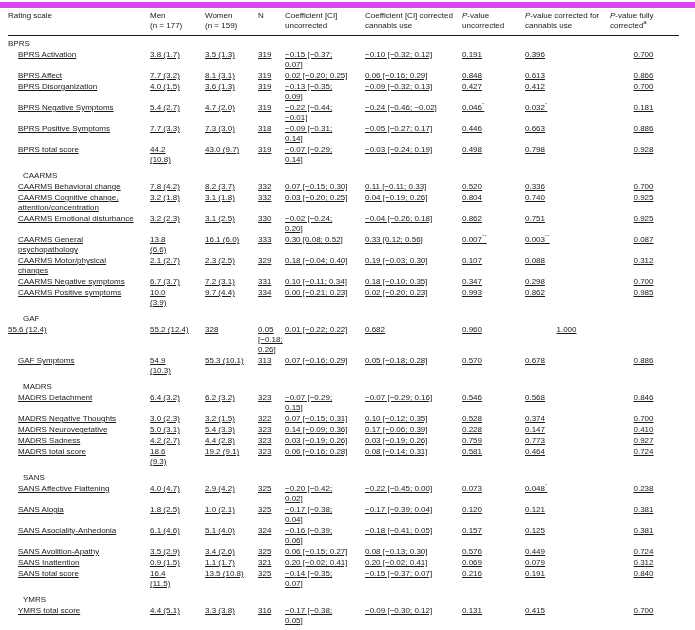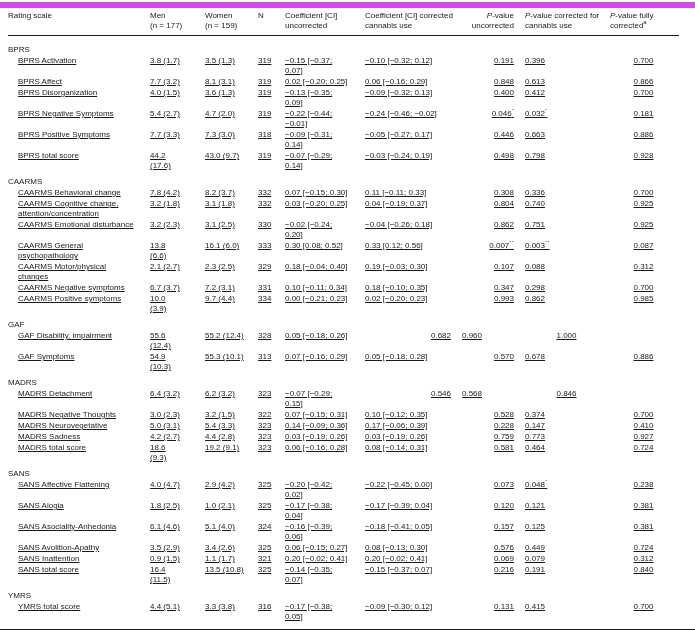--- a/index.html
+++ b/index.html
@@ -32,29 +32,28 @@
   }
   .tbody { padding-top: 3px; }
   .th, .td { overflow: hidden; }
   .c0 { padding-right: 14px; }
   .td.c0 { padding-left: 10px; }
   .c1 { padding-right: 22px; }
   .c2 { padding-right: 9px; }
   .c3 { padding-right: 7px; }
   .c4 { padding-right: 16px; }
   .c5 { padding-right: 7px; }
-  .c6 { padding-right: 11px; text-align: right; }
+  .c6 { padding-right: 11px; }
   .c7 { padding-right: 9px; }
   .th.c8 { text-align: left; padding-right: 2px; }
   .td.c8 { text-align: center; padding-right: 2px; }
   .group-row {
     padding-bottom: 1px;
-    margin-top: 6px;
-  }
-  .group-row.gap { margin-top: 5px; }
+  }
+  .group-row.gap { margin-top: 5px; margin-left: 15px; }
   .tr { padding-bottom: 1px; text-decoration: underline; }
   sup {
     font-size: 6px;
     line-height: 0;
     vertical-align: super;
   }
   i { font-style: italic; }
 </style>
 </head>
 <body style="background: rgb(255, 255, 255); color: rgb(26, 26, 26);">
@@ -95,21 +94,21 @@
         <div class="td c7">0.613</div>
         <div class="td c8">0.866</div>
       </div>
       <div class="tr">
         <div class="td c0">BPRS Disorganization</div>
         <div class="td c1">4.0 (1.5)</div>
         <div class="td c2">3.6 (1.3)</div>
         <div class="td c3">319</div>
         <div class="td c4">−0.13 [−0.35; 0.09]</div>
         <div class="td c5">−0.09 [−0.32; 0.13]</div>
-        <div class="td c6">0.400</div>
+        <div class="td c6">0.427</div>
         <div class="td c7">0.412</div>
         <div class="td c8">0.700</div>
       </div>
       <div class="tr">
         <div class="td c0">BPRS Negative Symptoms</div>
         <div class="td c1">5.4 (2.7)</div>
         <div class="td c2">4.7 (2.0)</div>
         <div class="td c3">319</div>
         <div class="td c4">−0.22 [−0.44; −0.01]</div>
         <div class="td c5">−0.24 [−0.46; −0.02]</div>
@@ -123,48 +122,48 @@
         <div class="td c2">7.3 (3.0)</div>
         <div class="td c3">318</div>
         <div class="td c4">−0.09 [−0.31; 0.14]</div>
         <div class="td c5">−0.05 [−0.27; 0.17]</div>
         <div class="td c6">0.446</div>
         <div class="td c7">0.663</div>
         <div class="td c8">0.886</div>
       </div>
       <div class="tr">
         <div class="td c0">BPRS total score</div>
-        <div class="td c1">44.2 (17.6)</div>
+        <div class="td c1">44.2 (10.8)</div>
         <div class="td c2">43.0 (9.7)</div>
         <div class="td c3">319</div>
         <div class="td c4">−0.07 [−0.29; 0.14]</div>
         <div class="td c5">−0.03 [−0.24; 0.19]</div>
         <div class="td c6">0.498</div>
         <div class="td c7">0.798</div>
         <div class="td c8">0.928</div>
       </div>
       <div class="group-row gap">CAARMS</div>
       <div class="tr">
         <div class="td c0">CAARMS Behavioral change</div>
         <div class="td c1">7.8 (4.2)</div>
         <div class="td c2">8.2 (3.7)</div>
         <div class="td c3">332</div>
         <div class="td c4">0.07 [−0.15; 0.30]</div>
         <div class="td c5">0.11 [−0.11; 0.33]</div>
-        <div class="td c6">0.308</div>
+        <div class="td c6">0.520</div>
         <div class="td c7">0.336</div>
         <div class="td c8">0.700</div>
       </div>
       <div class="tr">
         <div class="td c0">CAARMS Cognitive change, attention/concentration</div>
         <div class="td c1">3.2 (1.8)</div>
         <div class="td c2">3.1 (1.8)</div>
         <div class="td c3">332</div>
         <div class="td c4">0.03 [−0.20; 0.25]</div>
-        <div class="td c5">0.04 [−0.19; 0.37]</div>
+        <div class="td c5">0.04 [−0.19; 0.26]</div>
         <div class="td c6">0.804</div>
         <div class="td c7">0.740</div>
         <div class="td c8">0.925</div>
       </div>
       <div class="tr">
         <div class="td c0">CAARMS Emotional disturbance</div>
         <div class="td c1">3.2 (2.3)</div>
         <div class="td c2">3.1 (2.5)</div>
         <div class="td c3">330</div>
         <div class="td c4">−0.02 [−0.24; 0.20]</div>
@@ -212,25 +211,25 @@
         <div class="td c2">9.7 (4.4)</div>
         <div class="td c3">334</div>
         <div class="td c4">0.00 [−0.21; 0.23]</div>
         <div class="td c5">0.02 [−0.20; 0.23]</div>
         <div class="td c6">0.993</div>
         <div class="td c7">0.862</div>
         <div class="td c8">0.985</div>
       </div>
       <div class="group-row gap">GAF</div>
       <div class="tr">
-        <div class="td c0">GAF Disability, impairment</div>
         <div class="td c1">55.6 (12.4)</div>
         <div class="td c2">55.2 (12.4)</div>
         <div class="td c3">328</div>
         <div class="td c4">0.05 [−0.18; 0.26]</div>
+        <div class="td c5">0.01 [−0.22; 0.22]</div>
         <div class="td c6">0.682</div>
         <div class="td c7">0.960</div>
         <div class="td c8">1.000</div>
       </div>
       <div class="tr">
         <div class="td c0">GAF Symptoms</div>
         <div class="td c1">54.9 (10.3)</div>
         <div class="td c2">55.3 (10.1)</div>
         <div class="td c3">313</div>
         <div class="td c4">0.07 [−0.16; 0.29]</div>
@@ -239,20 +238,21 @@
         <div class="td c7">0.678</div>
         <div class="td c8">0.886</div>
       </div>
       <div class="group-row gap">MADRS</div>
       <div class="tr">
         <div class="td c0">MADRS Detachment</div>
         <div class="td c1">6.4 (3.2)</div>
         <div class="td c2">6.2 (3.2)</div>
         <div class="td c3">323</div>
         <div class="td c4">−0.07 [−0.29; 0.15]</div>
+        <div class="td c5">−0.07 [−0.29; 0.16]</div>
         <div class="td c6">0.546</div>
         <div class="td c7">0.568</div>
         <div class="td c8">0.846</div>
       </div>
       <div class="tr">
         <div class="td c0">MADRS Negative Thoughts</div>
         <div class="td c1">3.0 (2.3)</div>
         <div class="td c2">3.2 (1.5)</div>
         <div class="td c3">322</div>
         <div class="td c4">0.07 [−0.15; 0.31]</div>

